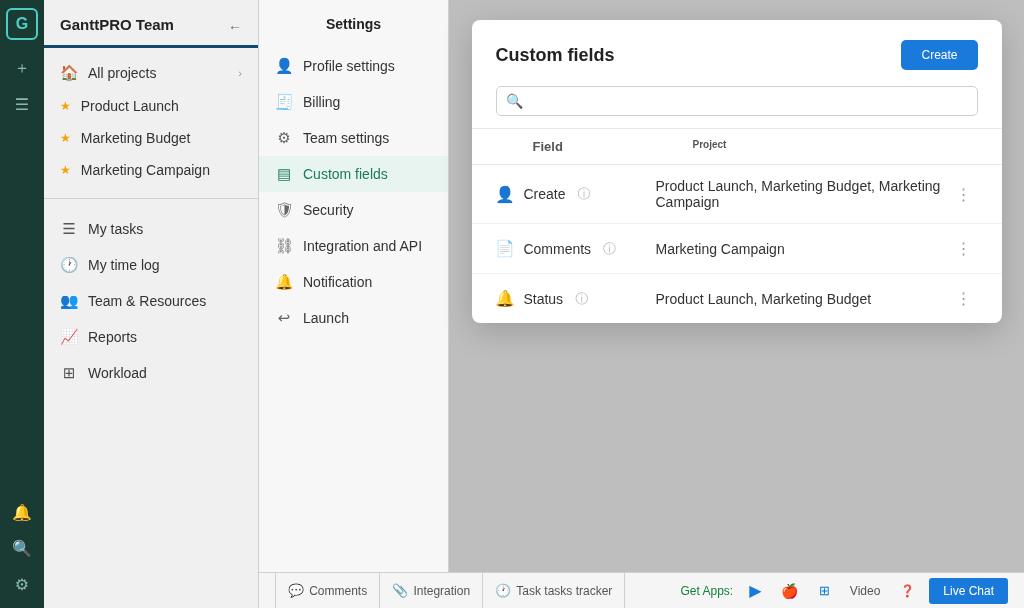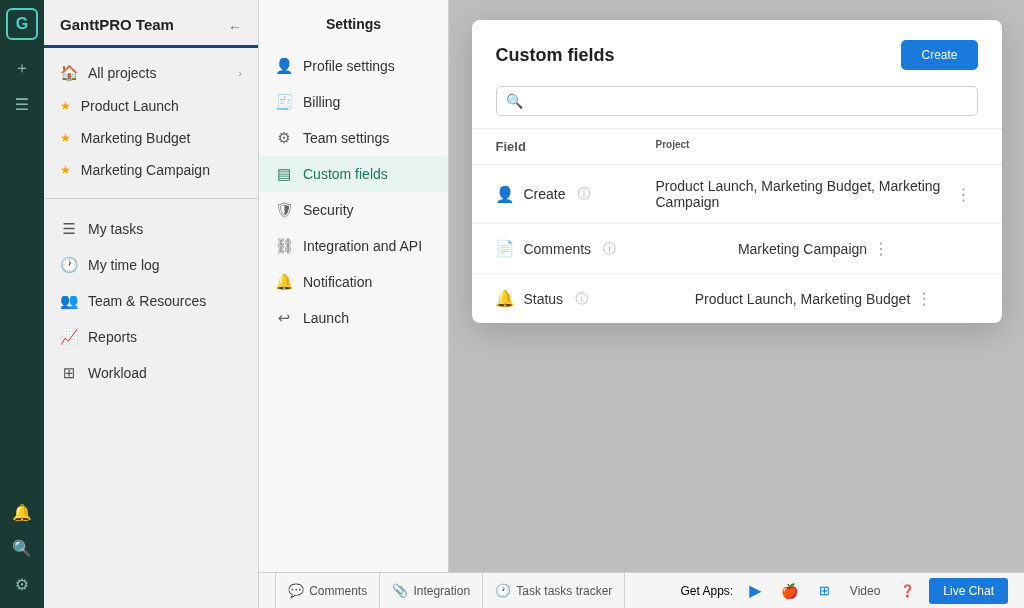--- a/index.html
+++ b/index.html
@@ -146,35 +146,35 @@
       border: none; outline: none; font-size: 14px; color: #333; width: 100%;
       background: transparent;
     }
     .search-icon-sm { color: #999; font-size: 14px; }
 
     .modal-table { width: 100%; }
     .modal-table-header {
       display: flex; padding: 10px 24px;
       border-bottom: 1px solid #e8e8e8;
     }
-    .modal-col-field { width: 160px; font-size: 13px; font-weight: 600; color: #555; }
+    .modal-col-field { width: 160px; font-size: 13px; font-weight: 600; color: #555; margin-left: 37px; }
     .modal-col-project { flex: 1; font-size: 10px; font-weight: 600; color: #555; }
 
     .modal-row {
       display: flex; align-items: center; padding: 13px 24px;
       border-bottom: 1px solid #f0f0f0; cursor: pointer;
     }
     .modal-row:last-child { border-bottom: none; }
 
     .field-cell { width: 160px; display: flex; align-items: center; gap: 8px; }
     .field-icon { font-size: 16px; color: #666; }
     .field-name { font-size: 14px; color: #333; }
     .info-icon { color: #bbb; font-size: 13px; margin-left: 4px; cursor: pointer; }
 
-    .project-cell { flex: 1; display: flex; align-items: center; justify-content: center; }
+    .project-cell { flex: 1; display: flex; align-items: center; justify-content: space-between; }
     .project-text { font-size: 14px; color: #333; }
     .more-icon { color: #999; font-size: 16px; cursor: pointer; padding: 2px 6px; }
 
     
     .bottom-bar {
       height: 36px;
       background: #f5f5f5;
       border-top: 1px solid #d0d0d0;
       display: flex;
       align-items: center;
@@ -389,21 +389,21 @@
         <span>Integration</span>
       </div>
       <div class="bottom-bar-item">
         <span class="bottom-bar-icon">🕐</span>
         <span>Task tasks tracker</span>
       </div>
 
       <div class="bottom-bar-spacer"></div>
 
       <div class="bottom-bar-right">
-        <span style="font-size:12px; color:#000000; margin-right:6px;">Get Apps:</span>
+        <span style="font-size:12px; color:#15803d; margin-right:6px;">Get Apps:</span>
         <div class="bottom-bar-right-item">
           <span class="play-icon">▶</span>
         </div>
         <div class="bottom-bar-right-item">
           <span class="apple-icon">🍎</span>
         </div>
         <div class="bottom-bar-right-item">
           <span class="windows-icon">⊞</span>
         </div>
         <div class="bottom-bar-right-item">

